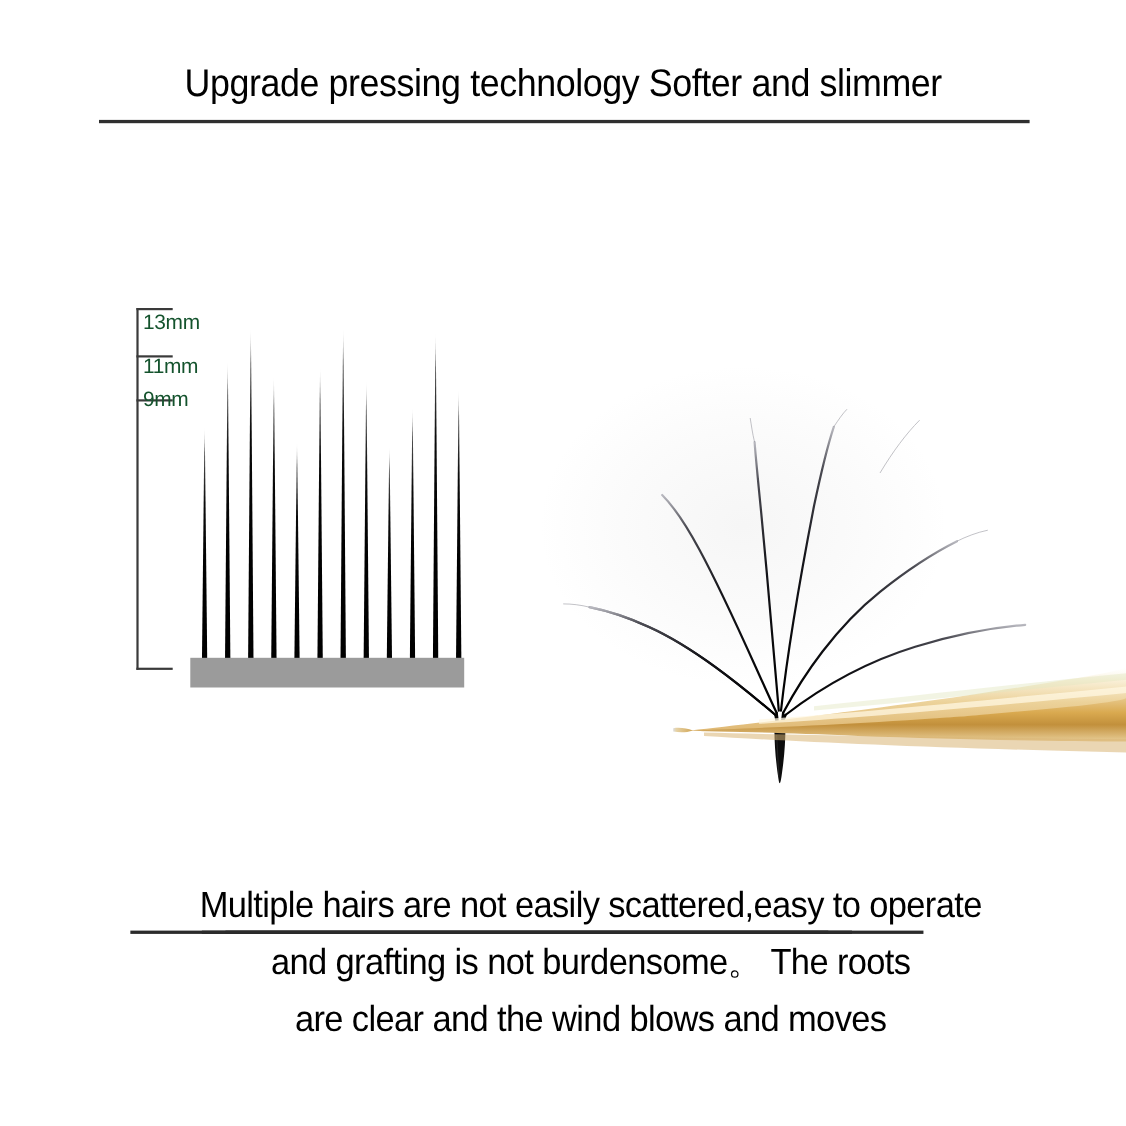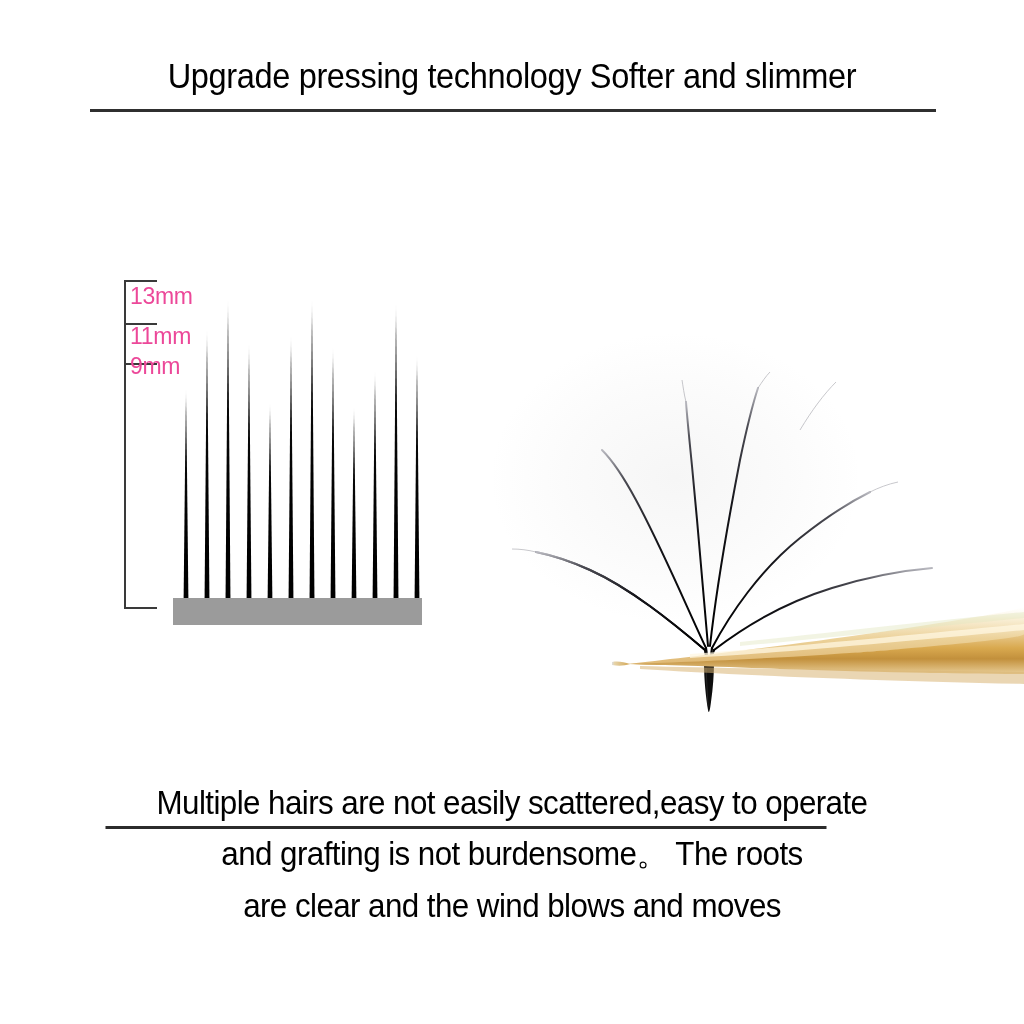--- a/index.html
+++ b/index.html
@@ -69,22 +69,22 @@
   .ruler-tick {
     position: absolute;
     left: 14px;
     width: 33px;
     height: 2px;
     background: #3a3a3a;
   }
   .ruler-label {
     position: absolute;
     left: 20px;
-    font-size: 23px;
-    color: #ec4899;
+    font-size: 19px;
+    color: #14532d;
     white-space: nowrap;
     letter-spacing: -0.3px;
   }
 
   #lash-comb {
     position: absolute;
     left: 60px;
     top: 0;
     width: 265px;
     height: 360px;
@@ -139,22 +139,23 @@
   #fan-svg, #tweezer-svg {
     position: absolute;
     left: 0;
     top: 0;
   }
 
   
   #caption {
     position: absolute;
     left: 0;
-    top: 784px;
+    top: 804px;
     width: 932px;
+    padding-left: 25px;
   }
   .cap-line {
     position: relative;
     width: 1024px;
     text-align: center;
     font-size: 33px;
     color: #000000;
     white-space: nowrap;
     letter-spacing: -0.6px;
     transform: scaleX(0.95);

